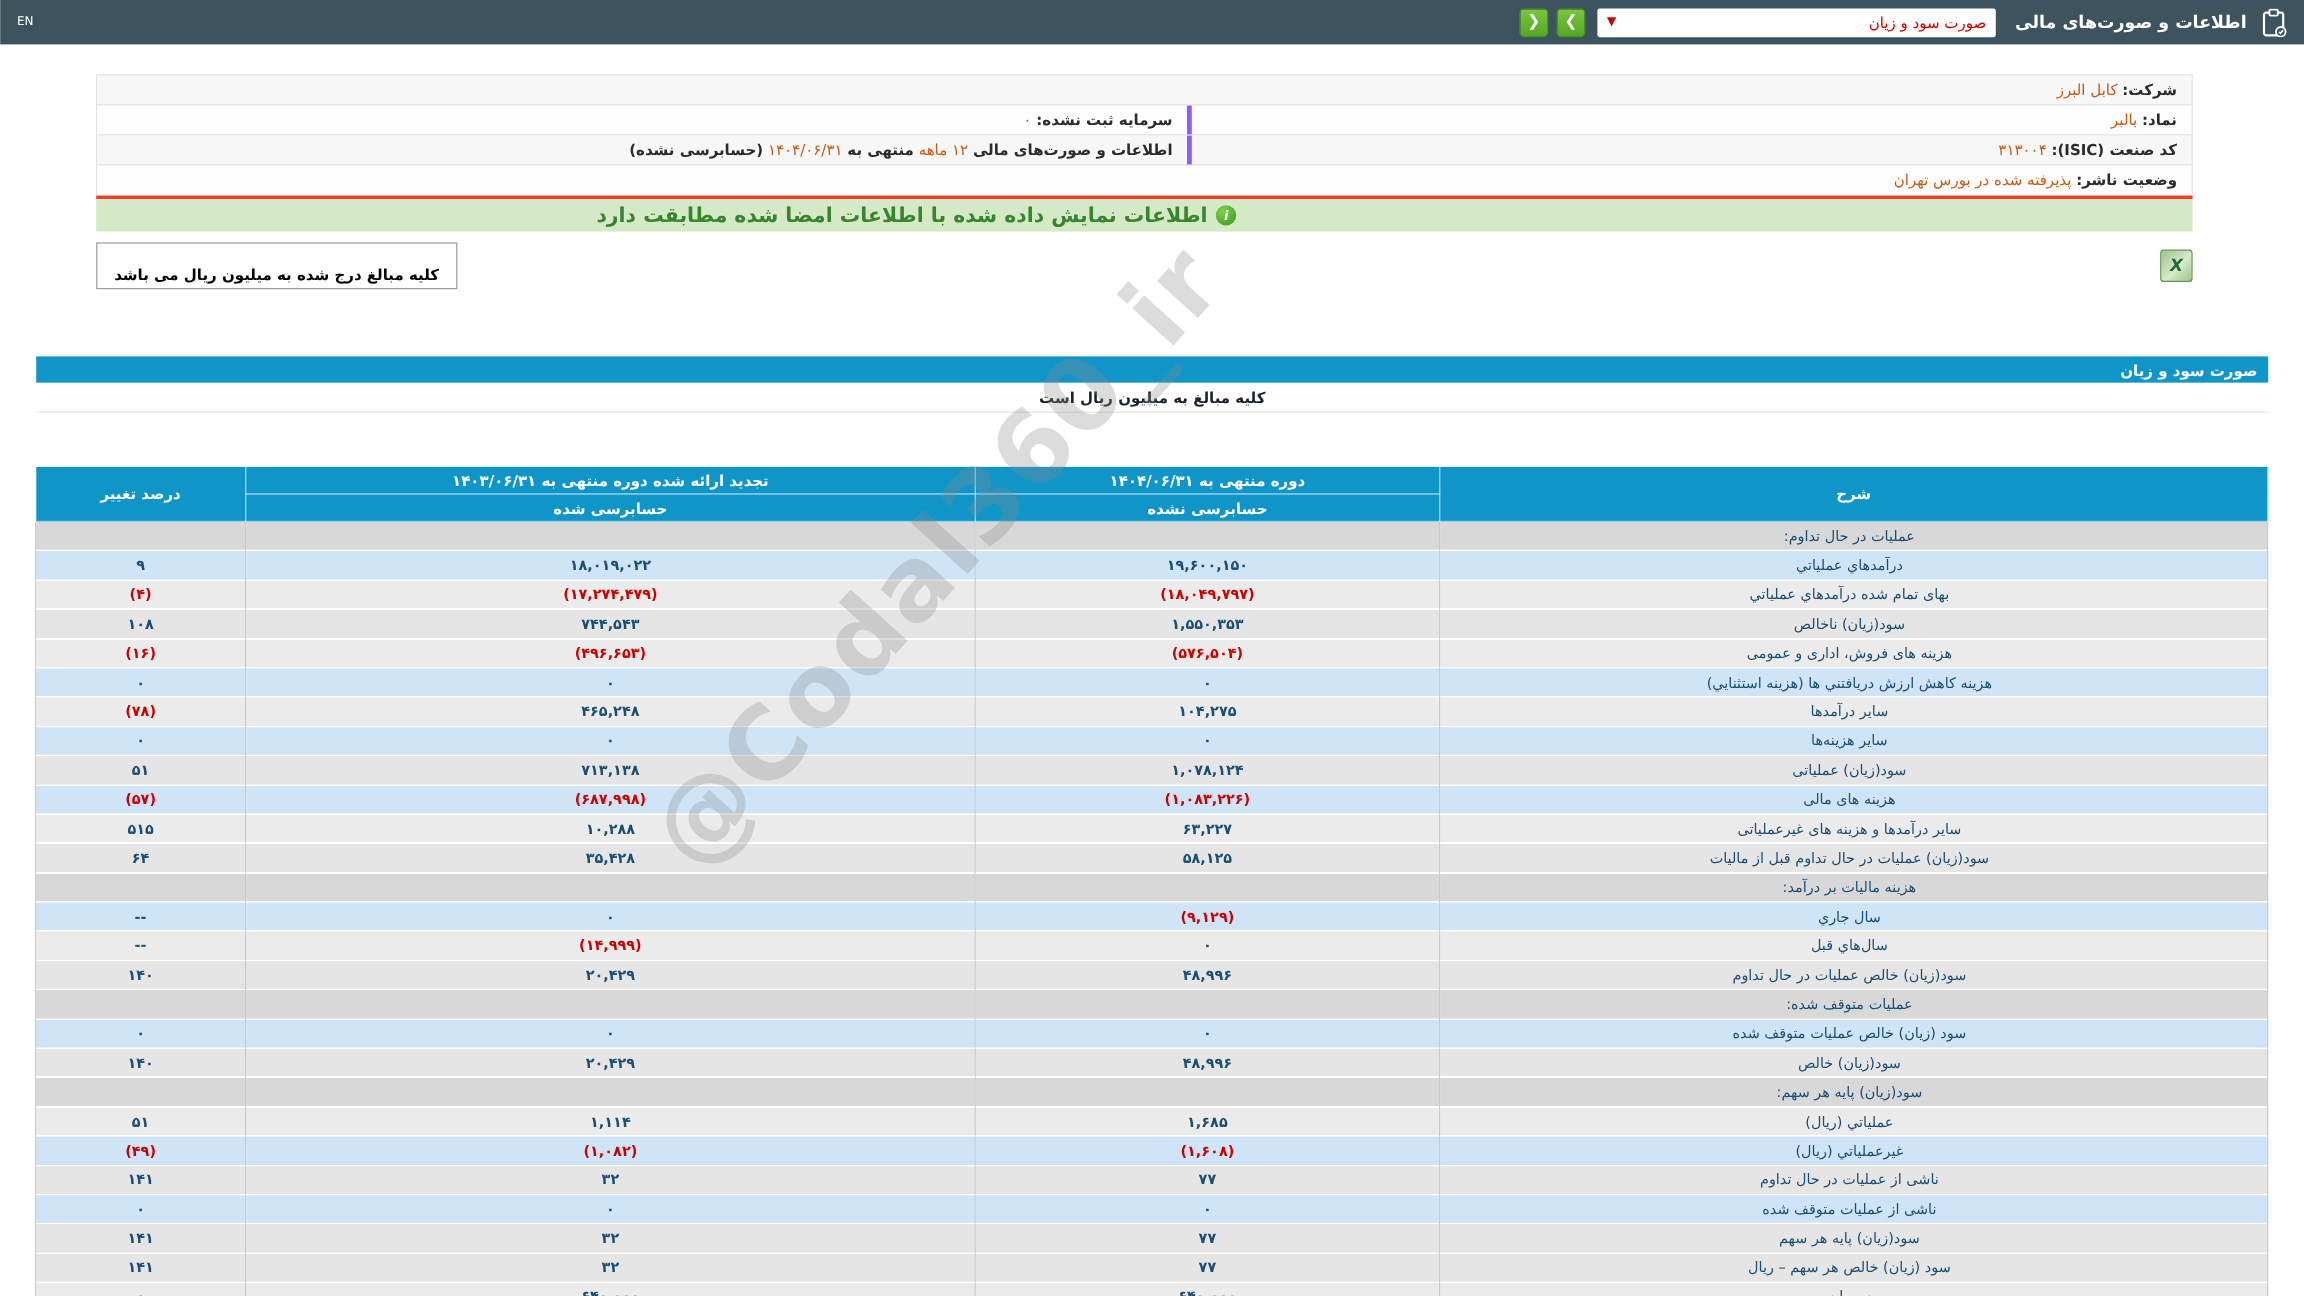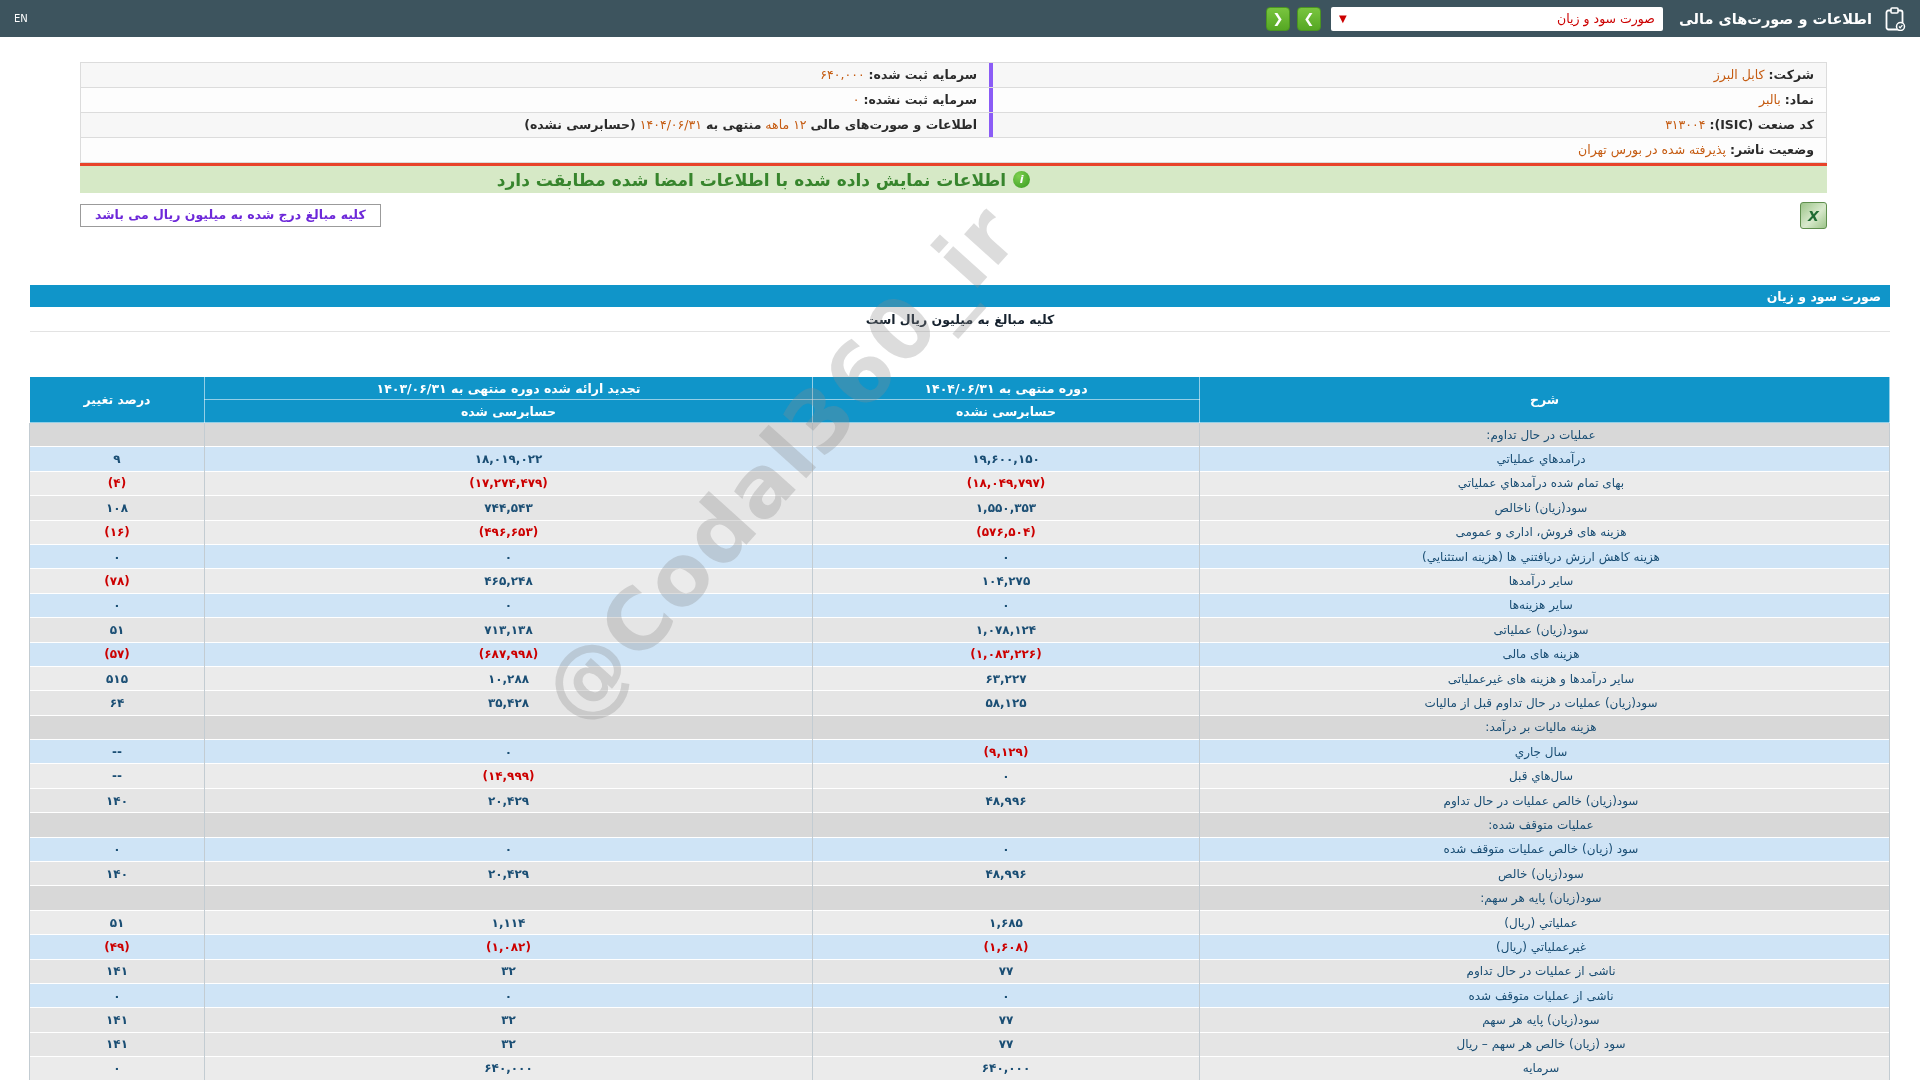--- a/index.html
+++ b/index.html
@@ -73,21 +73,21 @@
   }
   .excel-icon {
     width: 27px; height: 27px; border-radius: 3px; position: relative; cursor: pointer;
     background: linear-gradient(135deg, #9cc489 0%, #d8e9cc 55%, #9cc489 100%);
     border: 1px solid #5f8f4e;
     display: flex; align-items: center; justify-content: center;
   }
   .excel-icon .x { color: #1f6b33; font-weight: bold; font-size: 14px; font-style: italic; }
   .note-box {
     border: 1px solid #9b9b9b; background: #ffffff;
-    padding: 2px 14px 4px; font-size: 12.5px; font-weight: bold; color: #6d28d9;
+    padding: 18px 14px 4px; font-size: 12.5px; font-weight: bold; color: #000000;
   }
 
   
   .section-bar {
     margin: 56px 30px 0; height: 22px; background: #1095c9;
     color: #ffffff; font-weight: bold; font-size: 12.5px;
     display: flex; align-items: center; padding: 0 9px;
   }
   .unit-row {
     margin: 0 30px; height: 25px; background: #ffffff;
@@ -156,24 +156,20 @@
     <span>❮</span>
   </div>
   <span class="en-link">EN</span>
 </div>
 
 <div class="company">
   <div class="company-row">
     <div class="company-cell">
       <span class="c-label">شرکت:</span>
       <span class="c-value">کابل البرز</span>
-    </div>
-    <div class="company-cell">
-      <span class="c-label">سرمایه ثبت شده:</span>
-      <span class="c-value">۶۴۰,۰۰۰</span>
     </div>
   </div>
   <div class="company-row">
     <div class="company-cell">
       <span class="c-label">نماد:</span>
       <span class="c-value">بالبر</span>
     </div>
     <div class="company-cell">
       <span class="c-label">سرمایه ثبت نشده:</span>
       <span class="c-value">۰</span>

